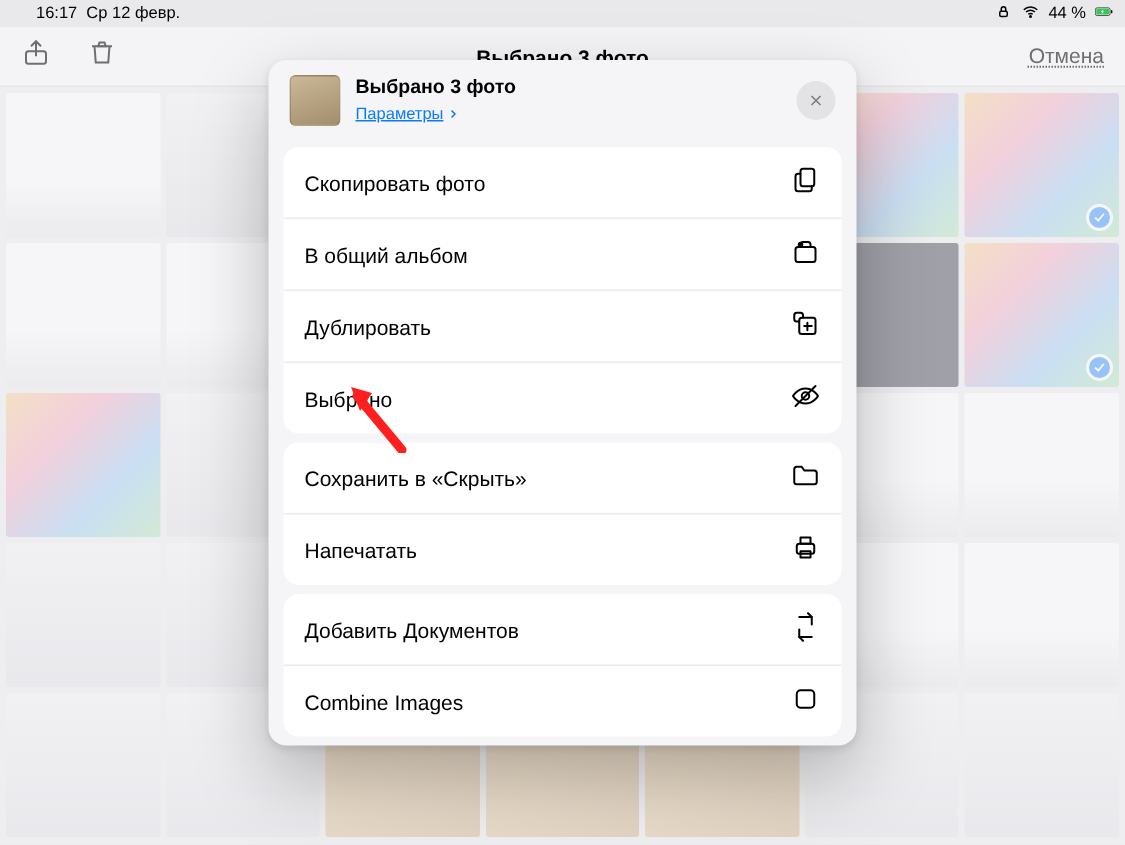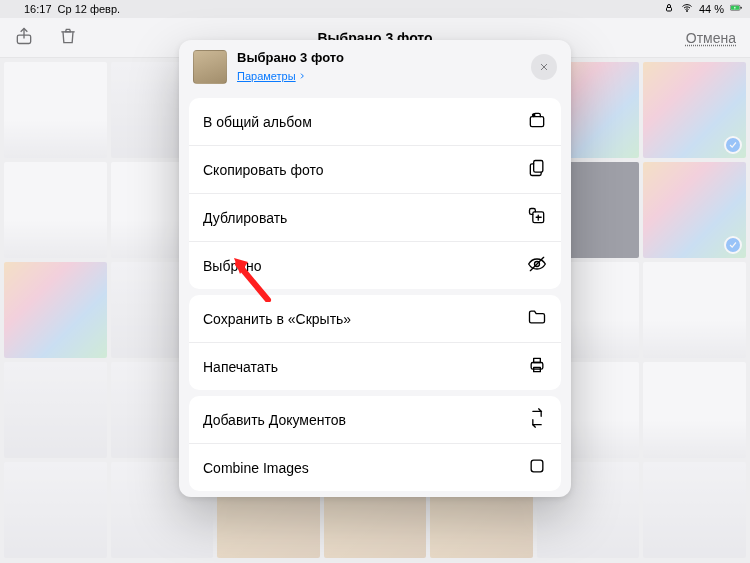--- a/index.html
+++ b/index.html
@@ -211,32 +211,32 @@
     <div class="sheet-close">
       <svg viewBox="0 0 24 24" fill="none">
           <path d="M6 6l12 12M18 6L6 18"></path>
         </svg>
     </div>
   </div>
 
   <div id="sheet-body">
       <div class="group">
         <div class="row">
+          <span>Скопировать фото</span>
+          <span><svg class="icon" viewBox="0 0 24 24" stroke="#000" stroke-width="1.6" fill="none" stroke-linecap="round" stroke-linejoin="round">
+              <rect x="8" y="3" width="11" height="14" rx="2"></rect>
+              <path d="M8 7H6a2 2 0 0 0-2 2v10a2 2 0 0 0 2 2h9a2 2 0 0 0 2-2v-2"></path>
+            </svg></span>
+        </div>
+        <div class="row">
           <span>В общий альбом</span>
           <span><svg class="icon" viewBox="0 0 24 24" stroke="#000" stroke-width="1.6" fill="none" stroke-linecap="round" stroke-linejoin="round">
               <rect x="4" y="8" width="16" height="12" rx="2"></rect>
               <path d="M8 8V6a2 2 0 0 1 2-2h4a2 2 0 0 1 2 2v2"></path>
               <circle cx="8" cy="6" r="2.2" fill="#000" stroke="none"></circle>
-            </svg></span>
-        </div>
-        <div class="row">
-          <span>Скопировать фото</span>
-          <span><svg class="icon" viewBox="0 0 24 24" stroke="#000" stroke-width="1.6" fill="none" stroke-linecap="round" stroke-linejoin="round">
-              <rect x="8" y="3" width="11" height="14" rx="2"></rect>
-              <path d="M8 7H6a2 2 0 0 0-2 2v10a2 2 0 0 0 2 2h9a2 2 0 0 0 2-2v-2"></path>
             </svg></span>
         </div>
         <div class="row">
           <span>Дублировать</span>
           <span><svg class="icon" viewBox="0 0 24 24" stroke="#000" stroke-width="1.6" fill="none" stroke-linecap="round" stroke-linejoin="round">
               <rect x="7" y="7" width="13" height="13" rx="2"></rect>
               <path d="M7 10H5a2 2 0 0 1-2-2V5a2 2 0 0 1 2-2h3a2 2 0 0 1 2 2v2"></path>
               <path d="M11 13.5h6M13.5 11v6" stroke-width="1.6"></path>
             </svg></span>
         </div>

